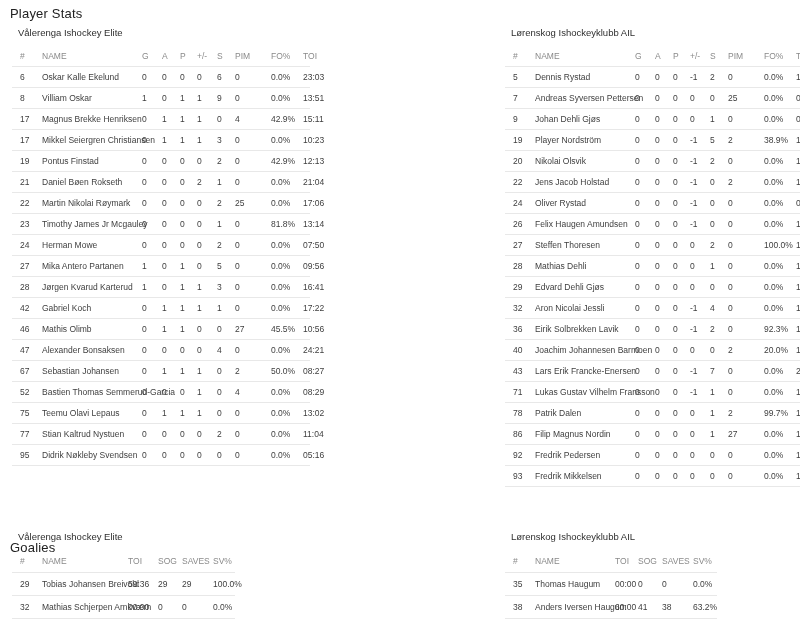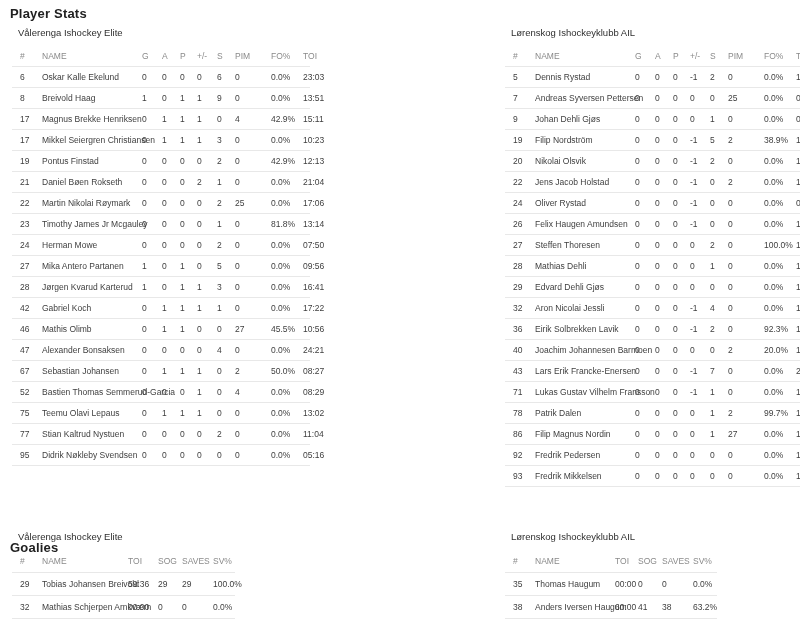--- a/index.html
+++ b/index.html
@@ -7,21 +7,21 @@
     width:800px; height:629px;
     background:#ffffff;
     font-family:"Liberation Sans", sans-serif;
     position:relative;
     overflow:hidden;
     -webkit-font-smoothing:antialiased;
   }
   .section-title {
     position:absolute;
     font-size:13px;
-    font-weight:bold;
+    font-weight:normal;
     color:#212121;
     letter-spacing:0.2px;
     white-space:nowrap;
   }
   .tblock { position:absolute; }
   .team-name {
     font-size:9.5px;
     font-weight:normal;
     color:#2e2e2e;
     padding-left:6px;
@@ -104,21 +104,21 @@
         <span class="cell c3">0</span>
         <span class="cell c4">0</span>
         <span class="cell c5">0</span>
         <span class="cell c6">6</span>
         <span class="cell c7">0</span>
         <span class="cell c8">0.0%</span>
         <span class="cell c9">23:03</span>
       </div>
       <div class="trow">
         <span class="cell c0">8</span>
-        <span class="cell c1">Breivold Haag</span>
+        <span class="cell c1">Villiam Oskar</span>
         <span class="cell c2">1</span>
         <span class="cell c3">0</span>
         <span class="cell c4">1</span>
         <span class="cell c5">1</span>
         <span class="cell c6">9</span>
         <span class="cell c7">0</span>
         <span class="cell c8">0.0%</span>
         <span class="cell c9">13:51</span>
       </div>
       <div class="trow">
@@ -374,21 +374,21 @@
         <span class="cell c3">0</span>
         <span class="cell c4">0</span>
         <span class="cell c5">0</span>
         <span class="cell c6">1</span>
         <span class="cell c7">0</span>
         <span class="cell c8">0.0%</span>
         <span class="cell c9">09:52</span>
       </div>
       <div class="trow">
         <span class="cell c0">19</span>
-        <span class="cell c1">Filip Nordström</span>
+        <span class="cell c1">Player Nordström</span>
         <span class="cell c2">0</span>
         <span class="cell c3">0</span>
         <span class="cell c4">0</span>
         <span class="cell c5">-1</span>
         <span class="cell c6">5</span>
         <span class="cell c7">2</span>
         <span class="cell c8">38.9%</span>
         <span class="cell c9">17:39</span>
       </div>
       <div class="trow">

